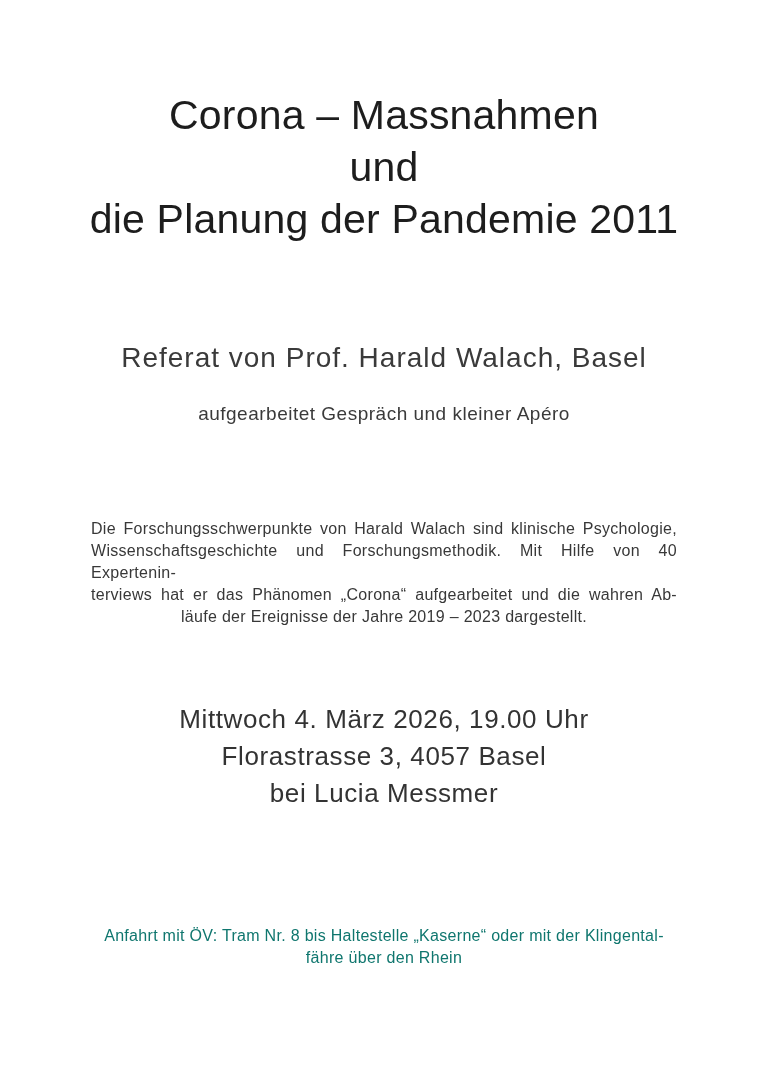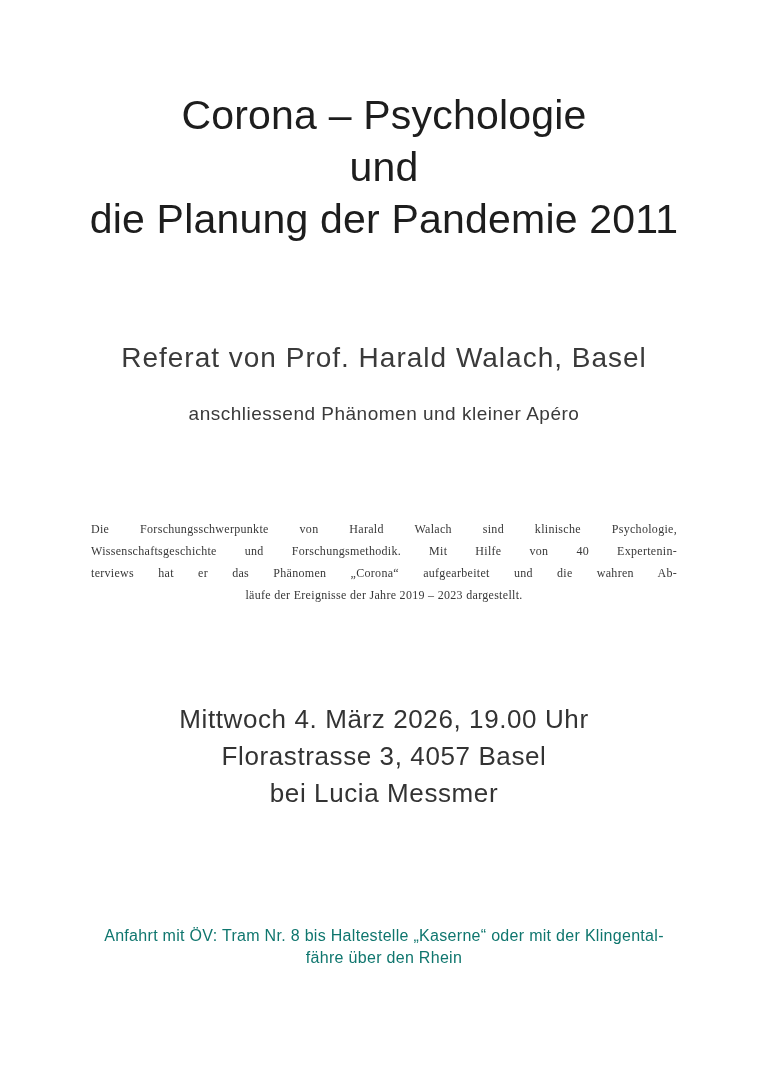--- a/index.html
+++ b/index.html
@@ -51,25 +51,24 @@
     text-align: center;
     font-size: 19px;
     line-height: 30px;
     letter-spacing: 0.5px;
   }
   .abstract-block {
     position: absolute;
     top: 518px;
     left: 91px;
     width: 586px;
-    font-size: 12px;
+    font-size: 16px;
     line-height: 22px;
     letter-spacing: 0.3px;
     color: #383838;
-    font-family: Liberation Serif, serif;
   }
   .abstract-block .justline {
     text-align: justify;
     text-align-last: justify;
   }
   .abstract-block .lastline {
     text-align: center;
   }
   .event-block {
     position: absolute;
@@ -93,28 +92,28 @@
     color: #0f766e;
     text-align: center;
   }
 </style>
 </head>
 <body>
 
 <div class="page">
 
   <div class="title-block">
-    <div>Corona – Psychologie</div>
+    <div>Corona – Massnahmen</div>
     <div>und</div>
     <div>die Planung der Pandemie 2011</div>
   </div>
 
   <div class="speaker-line cg">Referat von Prof. Harald Walach, Basel</div>
 
-  <div class="apero-line cg">anschliessend Phänomen und kleiner Apéro</div>
+  <div class="apero-line cg">aufgearbeitet Gespräch und kleiner Apéro</div>
 
   <div class="abstract-block cg">
     <div class="justline">Die Forschungsschwerpunkte von Harald Walach sind klinische Psychologie,</div>
     <div class="justline">Wissenschaftsgeschichte und Forschungsmethodik. Mit Hilfe von 40 Expertenin-</div>
     <div class="justline">terviews hat er das Phänomen „Corona“ aufgearbeitet und die wahren Ab-</div>
     <div class="lastline">läufe der Ereignisse der Jahre 2019 – 2023 dargestellt.</div>
   </div>
 
   <div class="event-block cg">
     <div>Mittwoch 4. März 2026, 19.00 Uhr</div>

